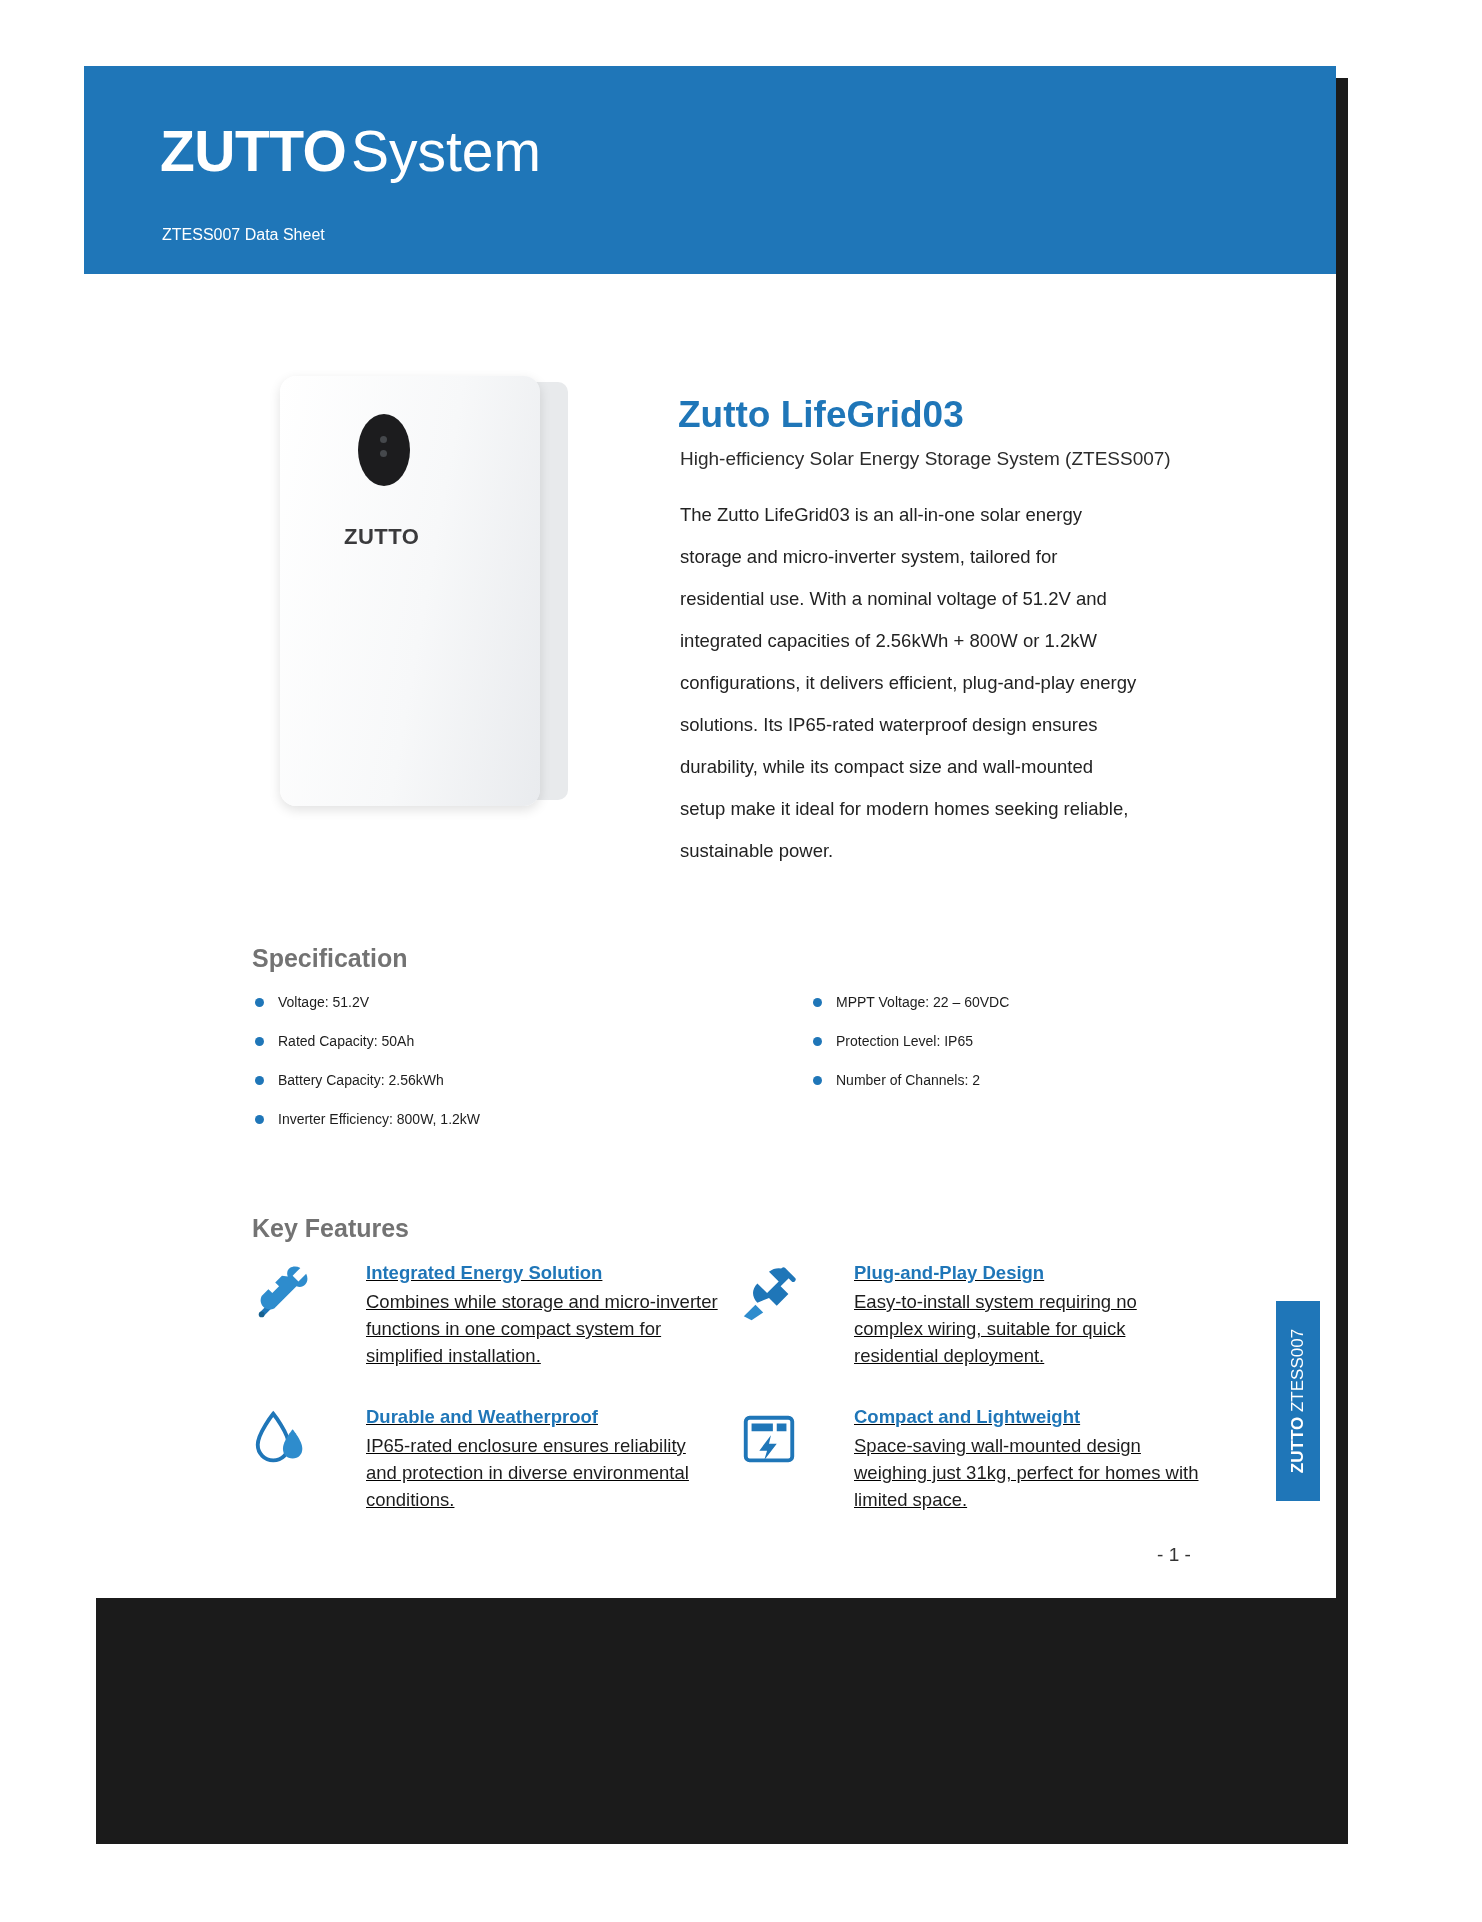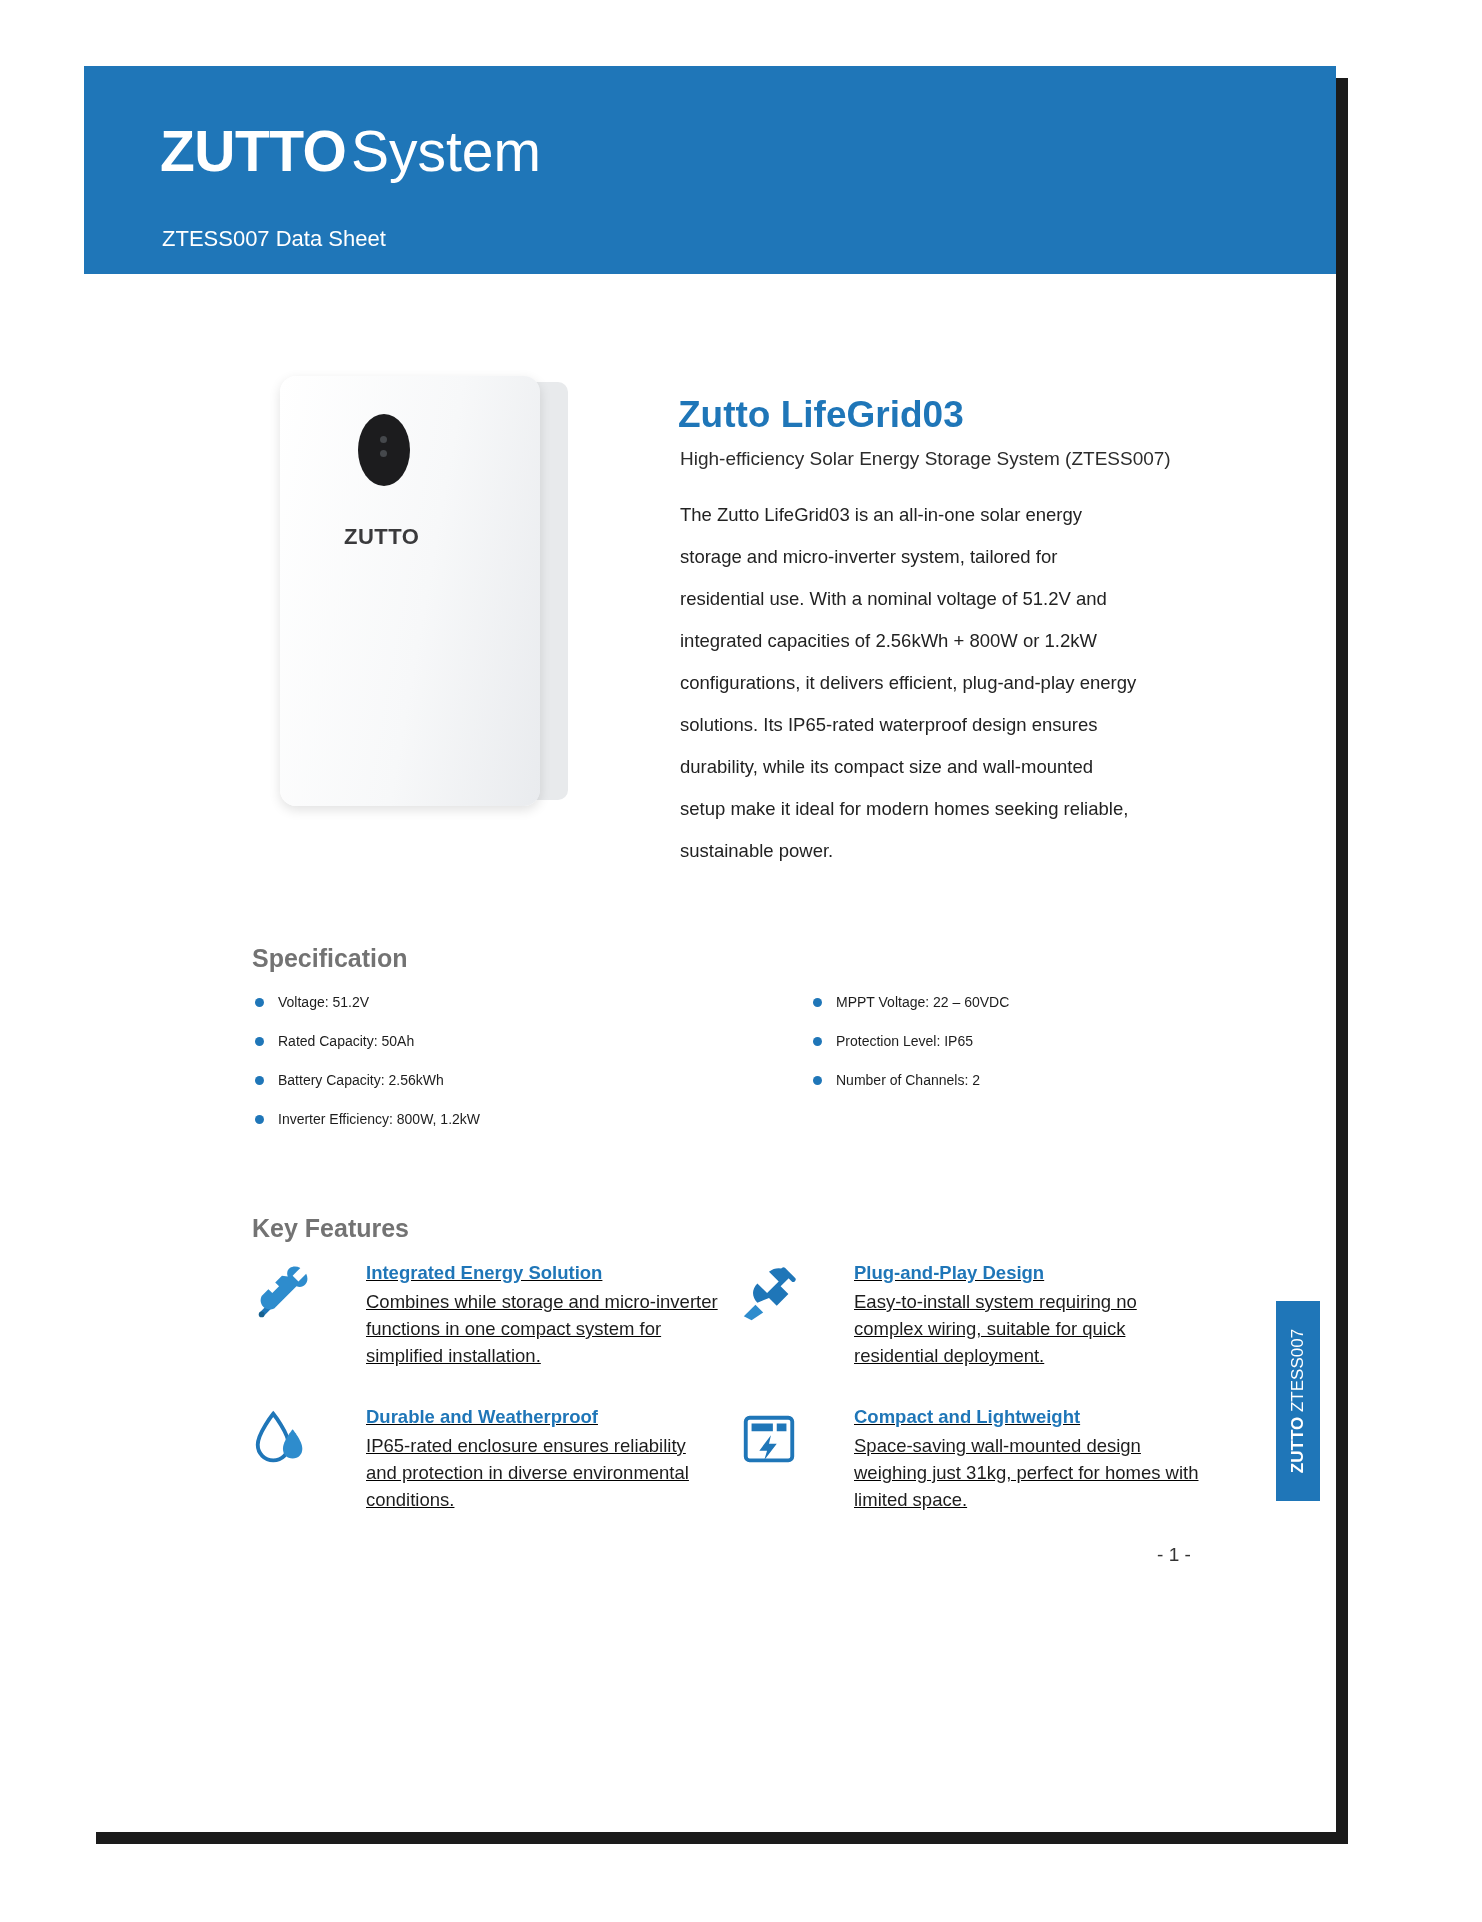--- a/index.html
+++ b/index.html
@@ -22,21 +22,21 @@
     top: 78px;
     width: 1252px;
     height: 1766px;
     background: #1b1b1b;
   }
   .sheet {
     position: absolute;
     left: 84px;
     top: 66px;
     width: 1252px;
-    height: 1766px;
+    height: 1532px;
     background: #ffffff;
   }
   
   .header-band {
     position: absolute;
     left: 0;
     top: 0;
     width: 1252px;
     height: 208px;
     background: #1f76b8;
@@ -56,21 +56,21 @@
   .brand-light {
     font-size: 57px;
     font-weight: 300;
     letter-spacing: 0px;
   }
   .header-sub {
     position: absolute;
     left: 78px;
     top: 160px;
     color: #ffffff;
-    font-size: 22px;
+    font-size: 16px;
     font-weight: 400;
   }
   
   .product-img {
     position: absolute;
     left: 196px;
     top: 310px;
     width: 290px;
     height: 430px;
   }

